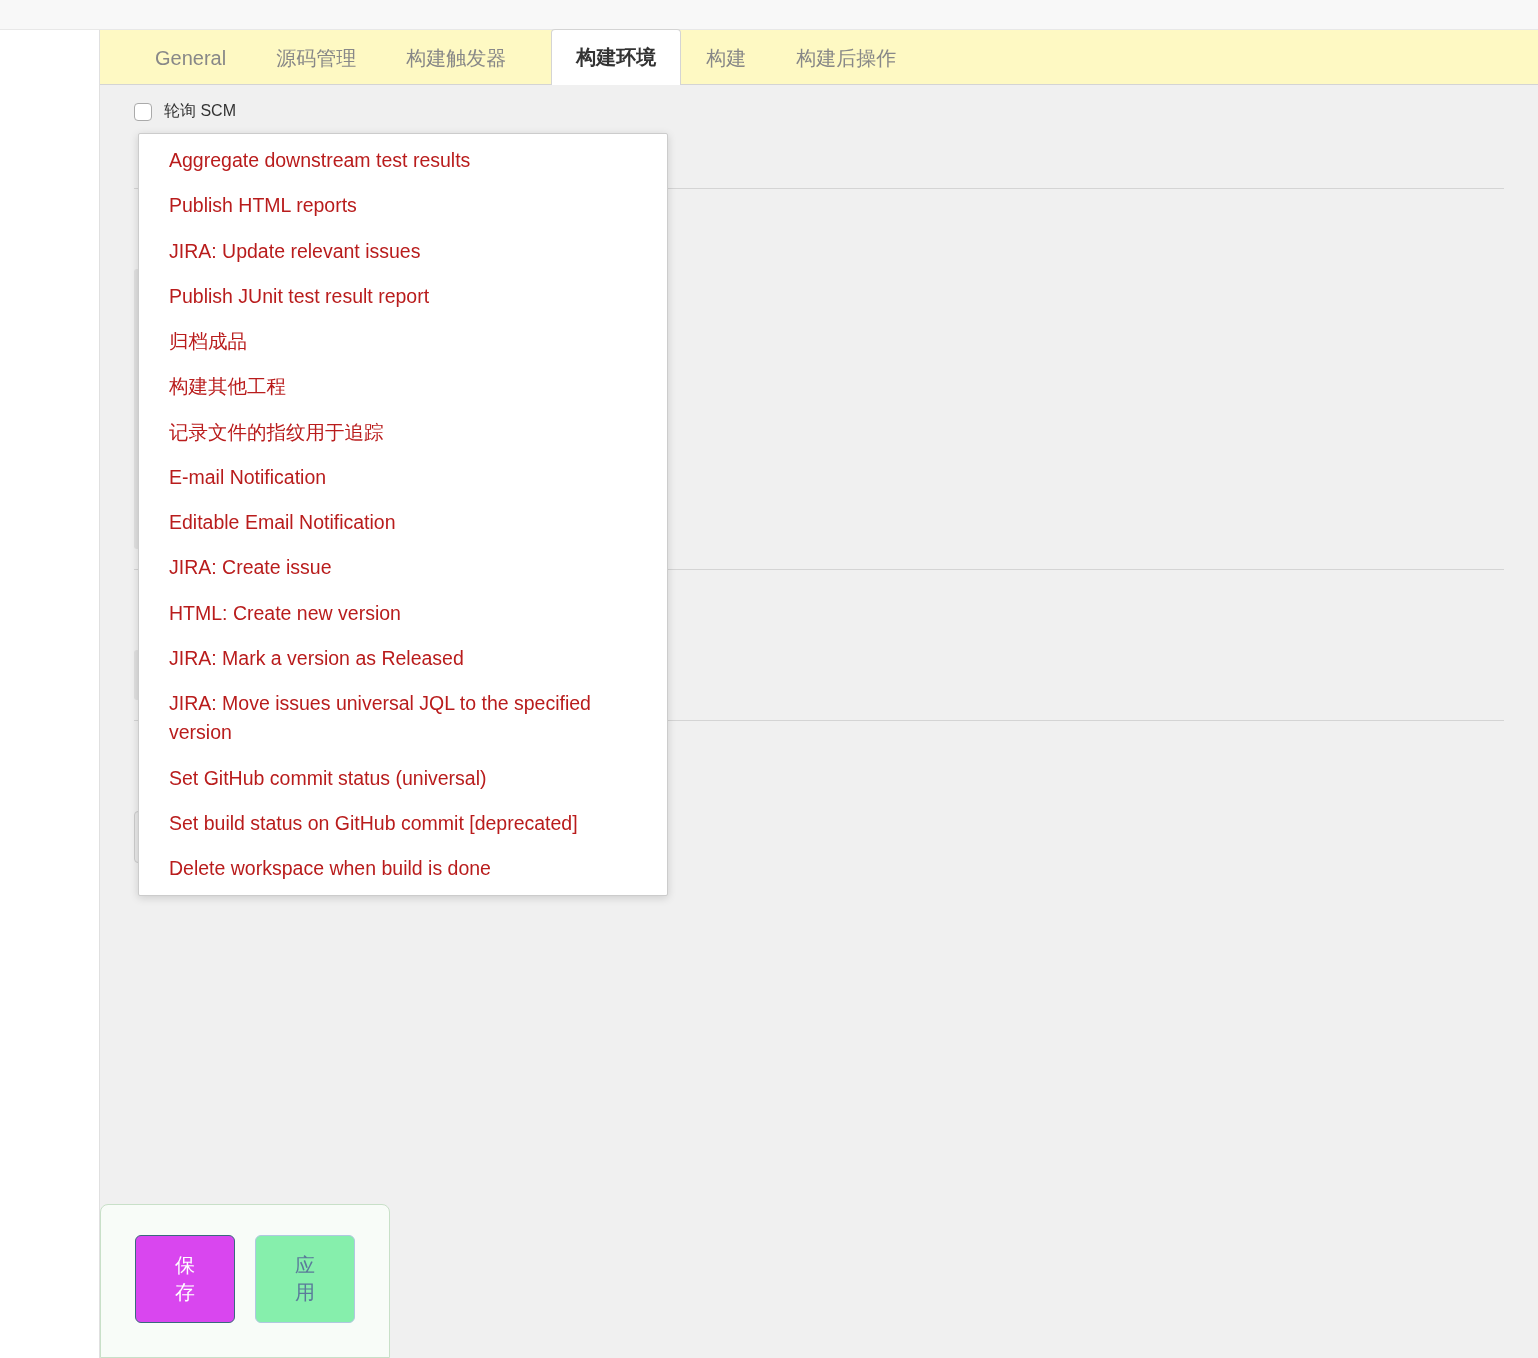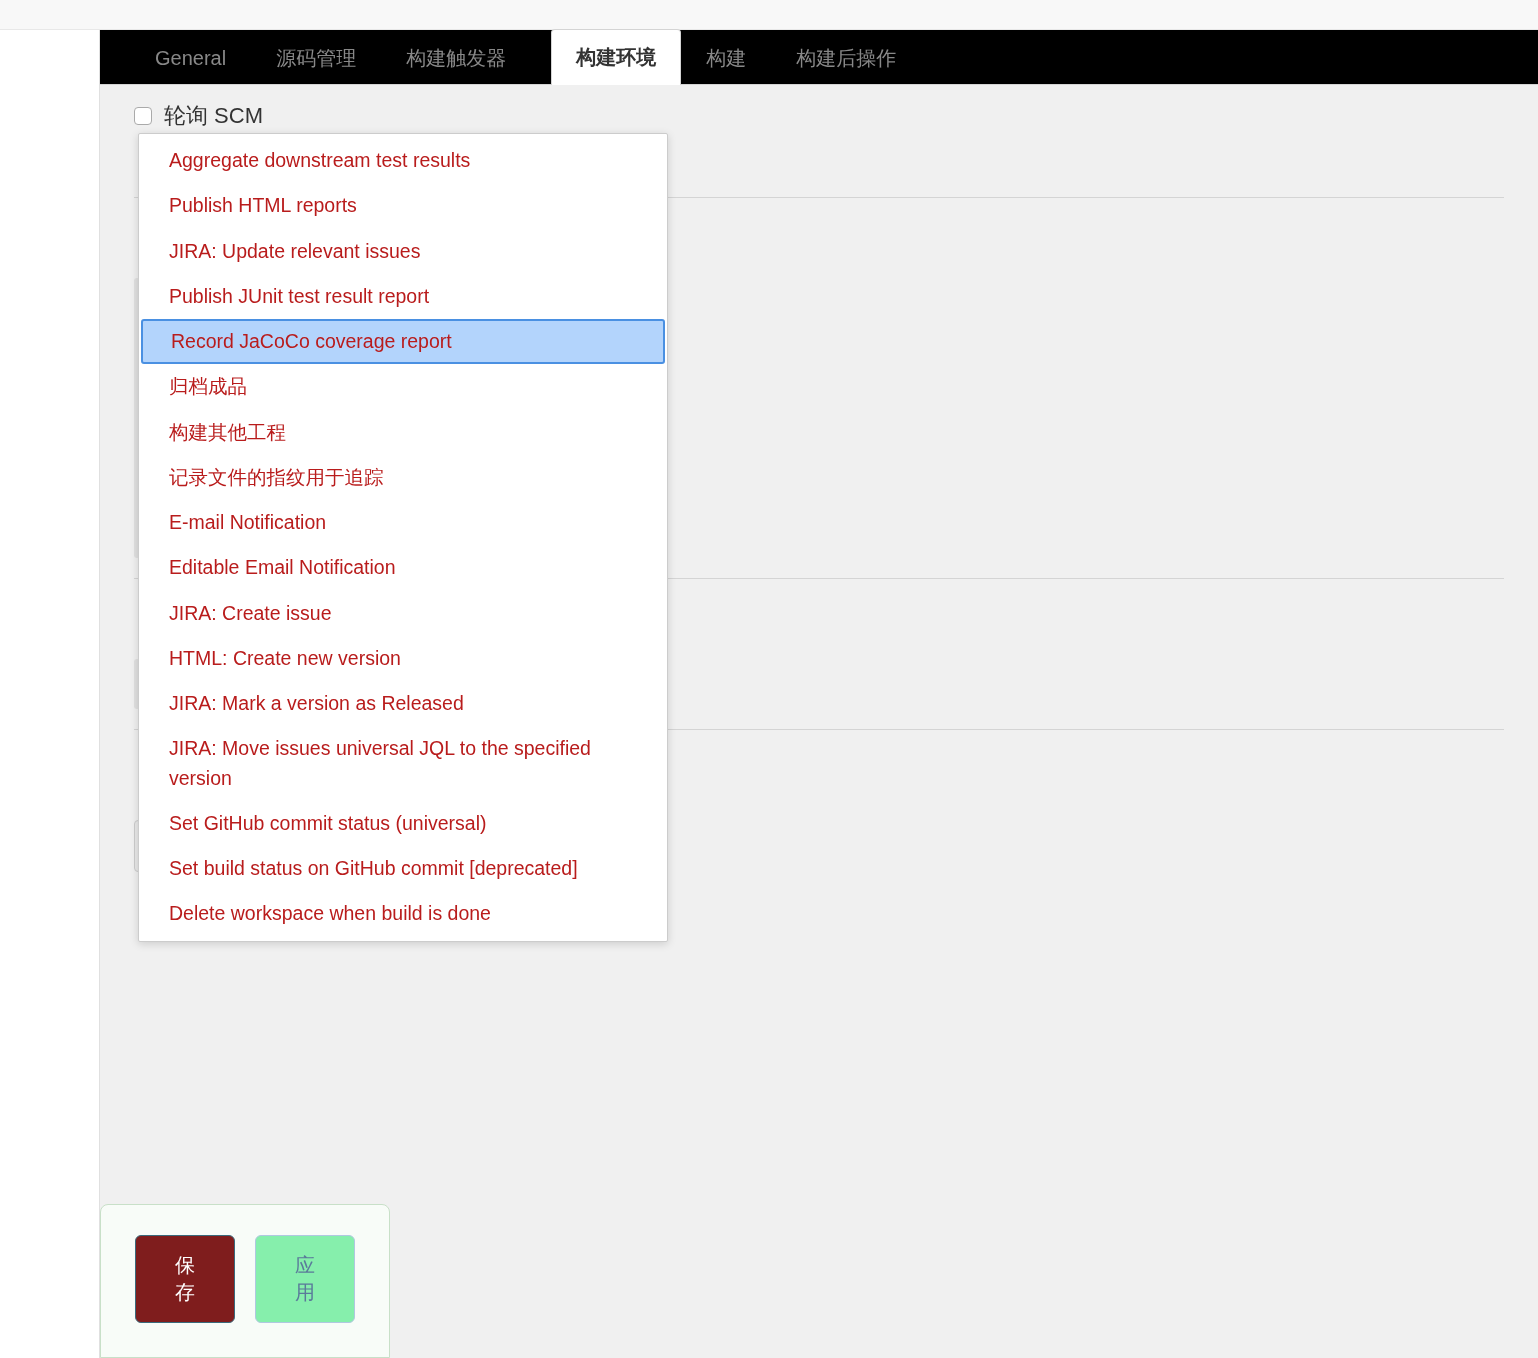--- a/index.html
+++ b/index.html
@@ -28,21 +28,21 @@
       background: #ffffff;
       border-right: 1px solid #e0e0e0;
     }
     .main-content {
       flex: 1;
       background: #f0f0f0;
       position: relative;
     }
     .tabs {
       display: flex;
-      background: #000000;
+      background: #fef9c3;
       border-bottom: 1px solid #d4d4d4;
       padding-left: 30px;
       height: 55px;
       align-items: center;
     }
     .tab {
       padding: 14px 24px;
       color: #888;
       font-size: 20px;
       cursor: pointer;
@@ -71,21 +71,21 @@
     }
     .checkbox {
       width: 18px;
       height: 18px;
       border: 1.5px solid #aaa;
       border-radius: 4px;
       margin-right: 12px;
       background: #fff;
     }
     .checkbox-label {
-      font-size: 22px;
+      font-size: 16px;
       color: #333;
     }
     .dropdown-menu {
       position: absolute;
       top: 48px;
       left: 38px;
       width: 530px;
       background: #ffffff;
       border: 1px solid #ccc;
       border-radius: 2px;
@@ -177,21 +177,21 @@
       width: 290px;
     }
     .btn {
       padding: 16px 32px;
       font-size: 20px;
       border-radius: 6px;
       cursor: pointer;
       border: 1px solid;
     }
     .btn-save {
-      background: #7f1d1d;
+      background: #d946ef;
       color: #ffffff;
       border-color: #3a6a7c;
     }
     .btn-apply {
       background: #86efac;
       color: #5a7a9a;
       border-color: #b0c8e0;
     }
     .watermark {
       position: absolute;
@@ -242,21 +242,20 @@
           <span>增加构建后操作步骤</span>
           <span class="caret"></span>
         </div>
       </div>
 
       <div class="dropdown-menu">
         <div class="dropdown-item">Aggregate downstream test results</div>
         <div class="dropdown-item">Publish HTML reports</div>
         <div class="dropdown-item">JIRA: Update relevant issues</div>
         <div class="dropdown-item">Publish JUnit test result report</div>
-        <div class="dropdown-item highlighted">Record JaCoCo coverage report</div>
         <div class="dropdown-item">归档成品</div>
         <div class="dropdown-item">构建其他工程</div>
         <div class="dropdown-item">记录文件的指纹用于追踪</div>
         <div class="dropdown-item">E-mail Notification</div>
         <div class="dropdown-item">Editable Email Notification</div>
         <div class="dropdown-item">JIRA: Create issue</div>
         <div class="dropdown-item">HTML: Create new version</div>
         <div class="dropdown-item">JIRA: Mark a version as Released</div>
         <div class="dropdown-item">JIRA: Move issues universal JQL to the specified version</div>
         <div class="dropdown-item">Set GitHub commit status (universal)</div>

